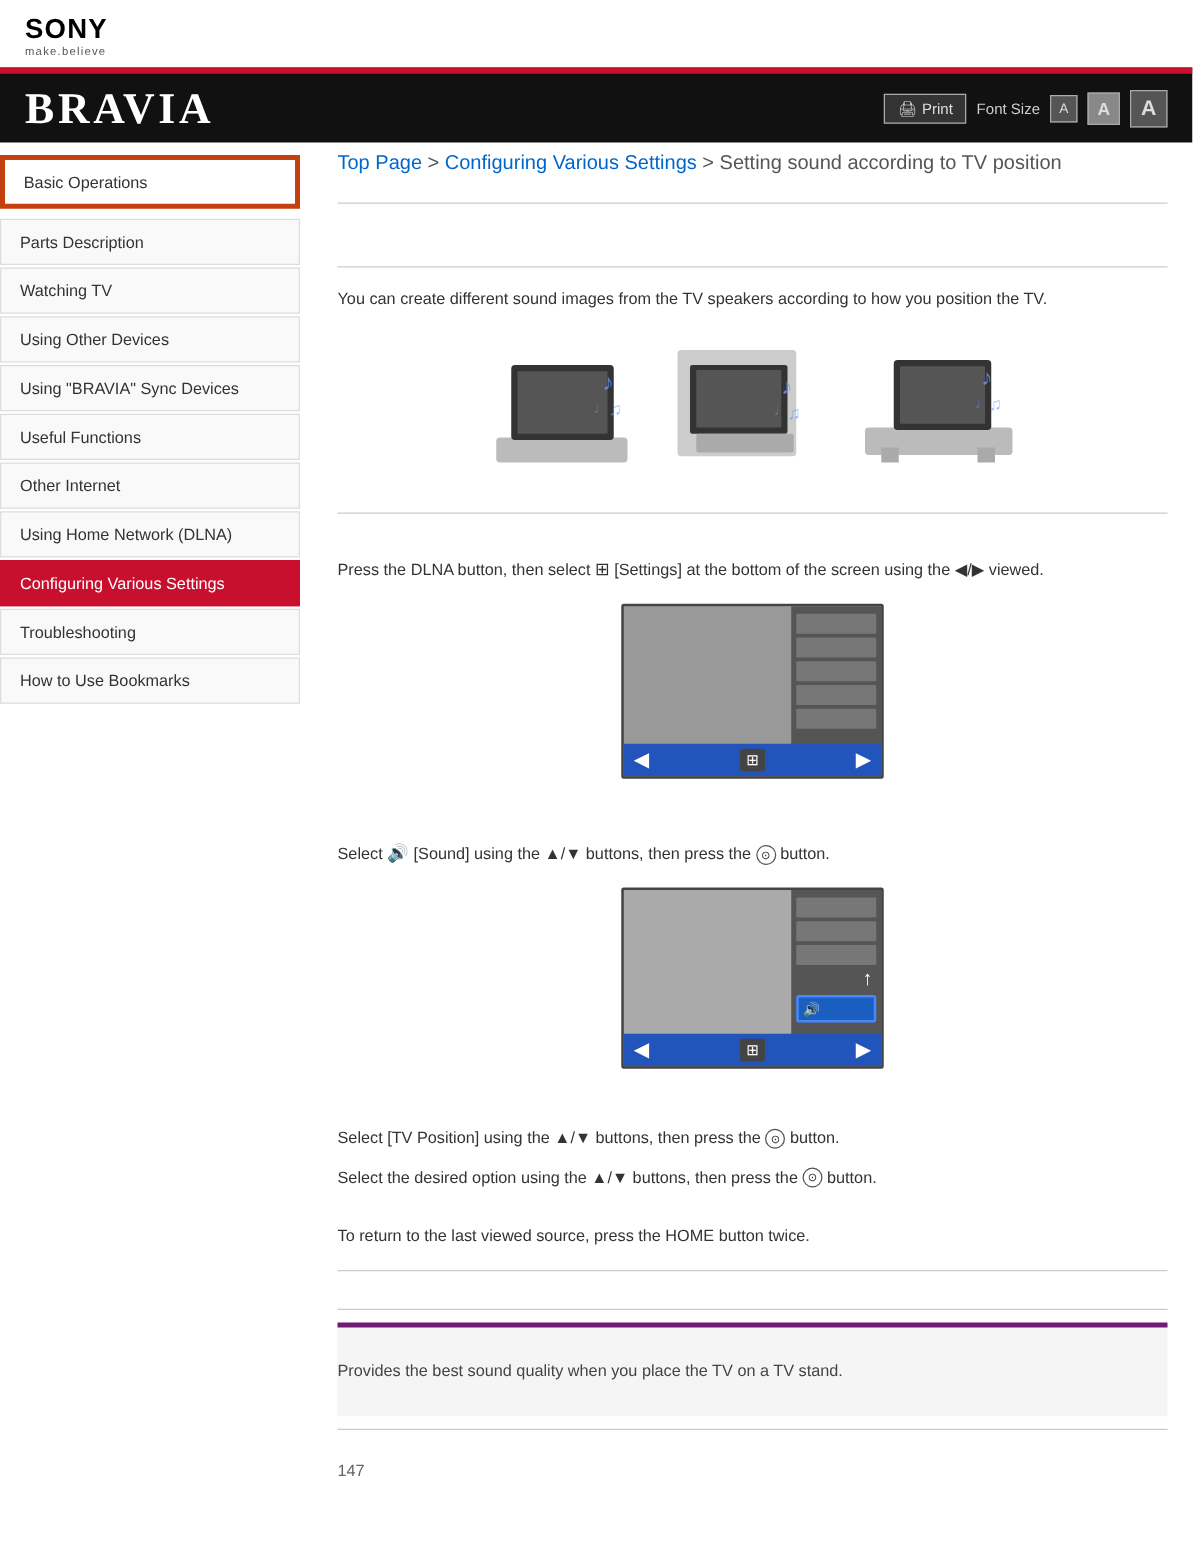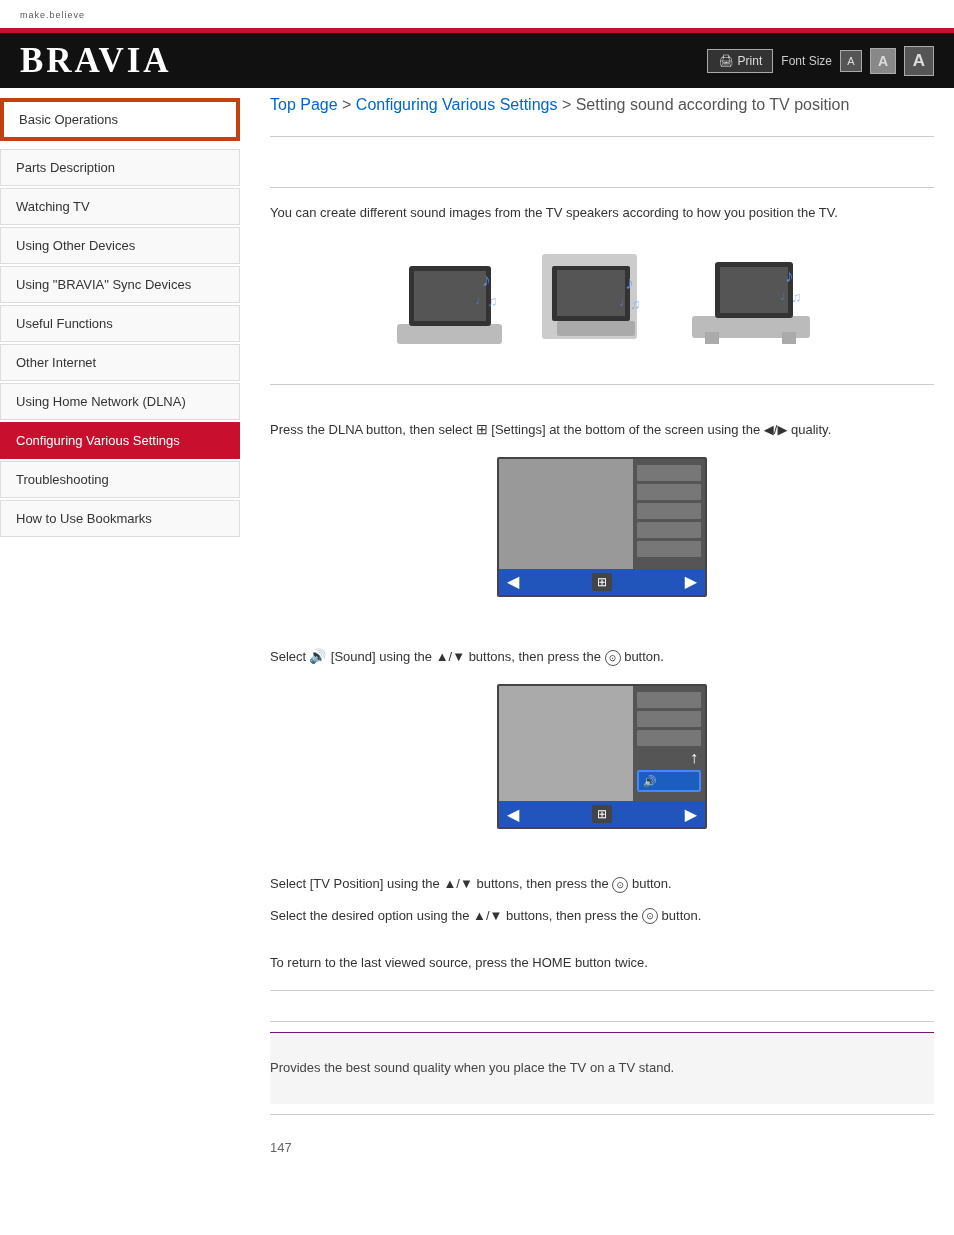--- a/index.html
+++ b/index.html
@@ -55,31 +55,32 @@
     .step-text { font-size: 13px; line-height: 1.8; margin: 12px 0; }
 
     
     .screenshot { display: flex; justify-content: center; margin: 15px 0; }
 
     .step-text2 { font-size: 13px; line-height: 1.8; margin: 8px 0; }
 
     .return-text { font-size: 13px; margin: 10px 0 20px; }
 
     
-    .options-section { background: #f5f5f5; border-top: 1px solid #701a75; padding: 15px 0; }
+    .options-section { background: #f5f5f5; border-top: 4px solid #701a75; padding: 15px 0; }
     .option-desc { font-size: 13px; line-height: 1.6; color: #444; padding: 10px 0; }
 
     
     .page-number { text-align: left; color: #666; font-size: 13px; padding: 15px 0 5px; }
   </style>
 </head>
 <body>
 
 <div class="top-bar">
   <div class="sony-logo">
+    <span class="sony-text">SONY</span>
     <span class="tagline">make.believe</span>
   </div>
 </div>
 
 <div class="banner">
   <div class="banner-title">BRAVIA</div>
   <div class="banner-controls">
     <button class="print-btn">
       <span>🖨</span>
       <span>Print</span>
@@ -197,21 +198,21 @@
     </div>
 
     <hr>
 
     <div class="content-section">
       <p class="step-text">
         <span>Press the DLNA button, then select</span>
         <span style="font-size:14px;"> ⊞</span>
         <span>[Settings] at the bottom of the screen using the</span>
         <span> ◀/▶</span>
-        <span>quality.</span>
+        <span>viewed.</span>
       </p>
 
       <div class="screenshot">
         <div style="width:210px; height:140px; background:#888; border:2px solid #444; border-radius:2px; overflow:hidden; position:relative;">
 
           <div style="position:absolute; left:0; top:0; width:135px; height:115px; background:#999;"></div>
 
           <div style="position:absolute; right:0; top:0; width:72px; height:115px; background:#555; padding:6px 4px; display:flex; flex-direction:column; gap:3px;">
             <div style="height:16px; background:#777; border-radius:1px;"></div>
             <div style="height:16px; background:#777; border-radius:1px;"></div>

